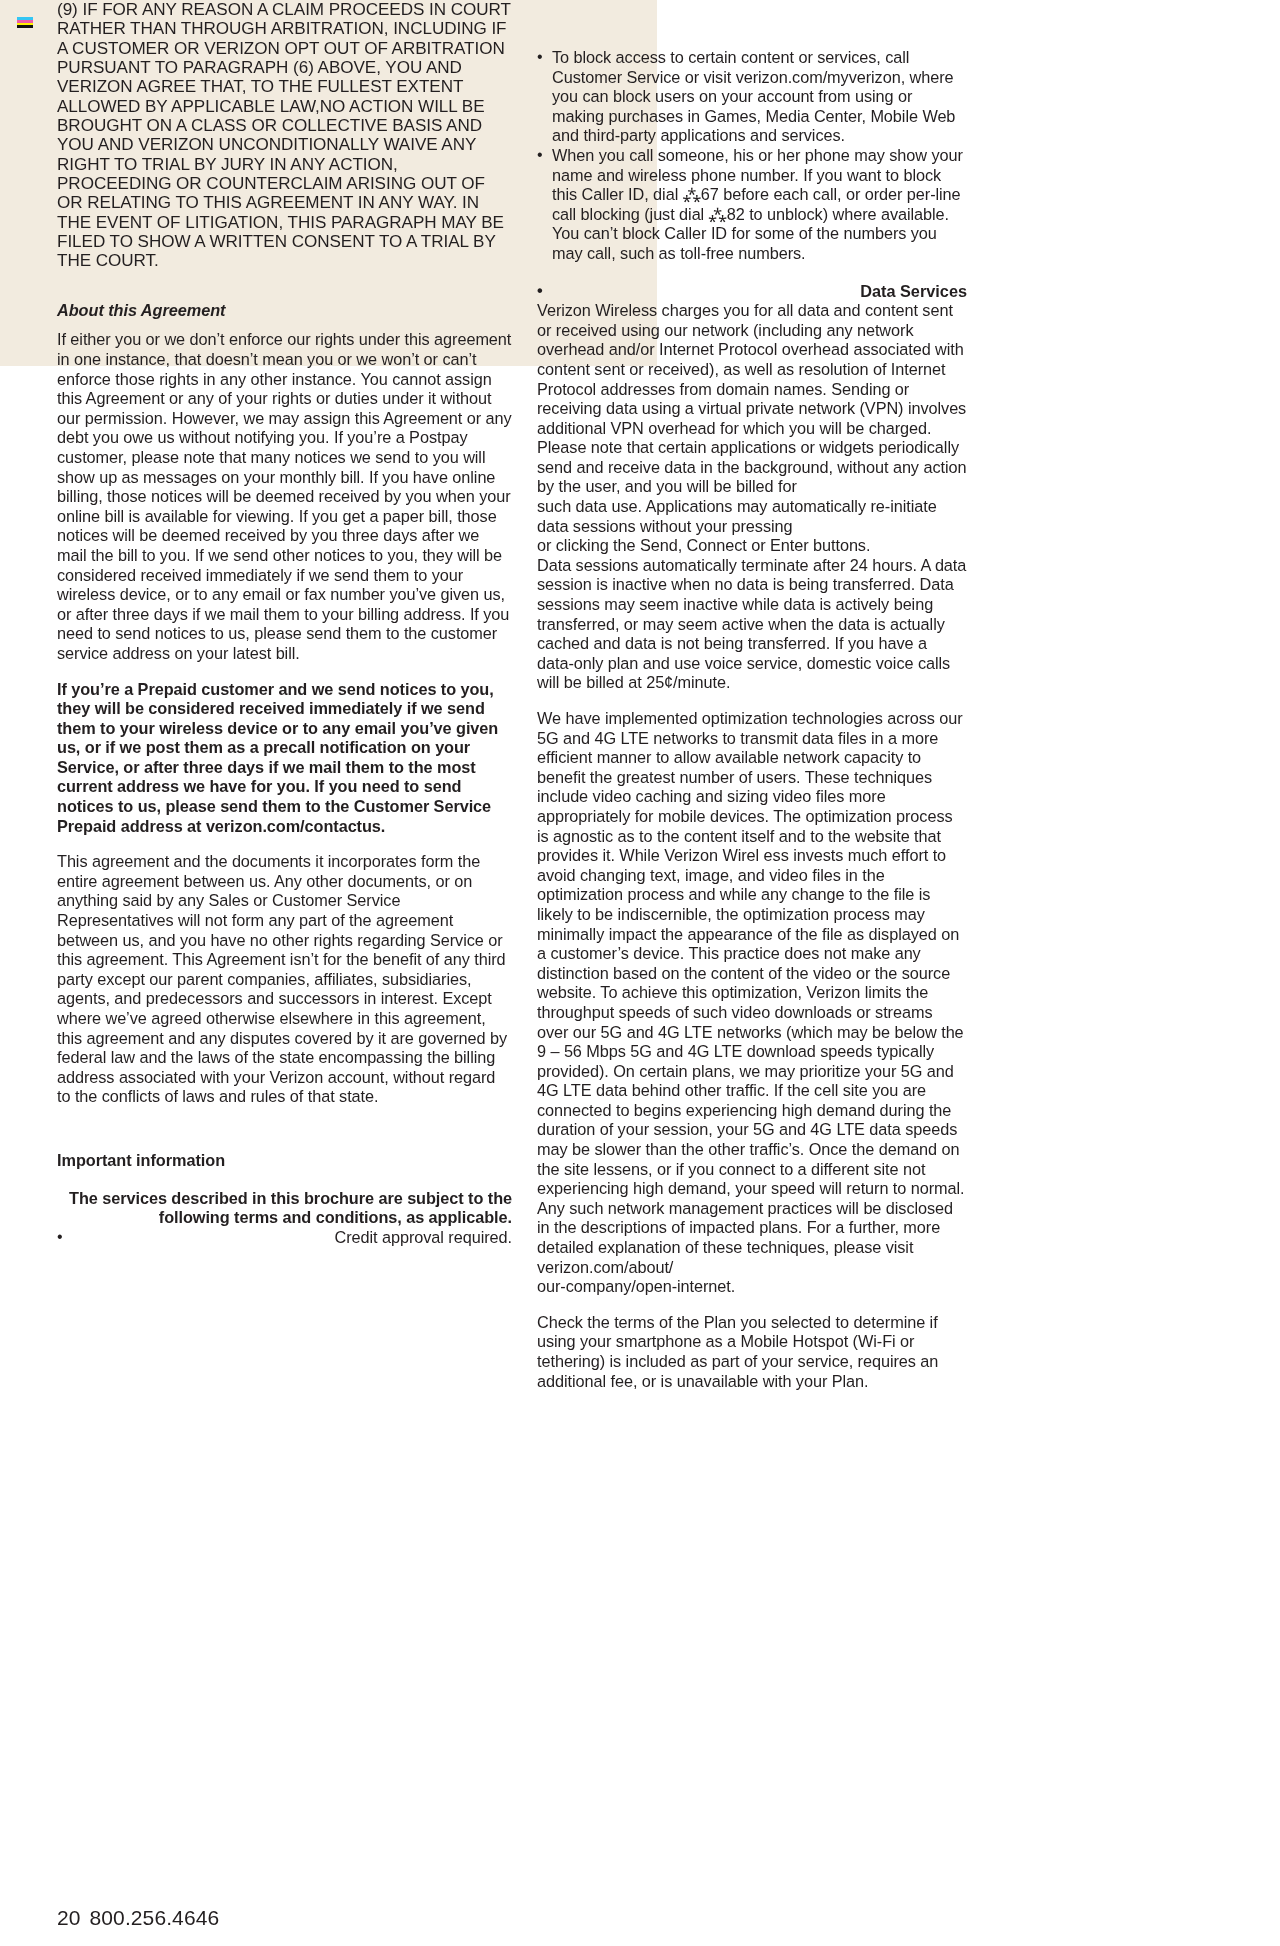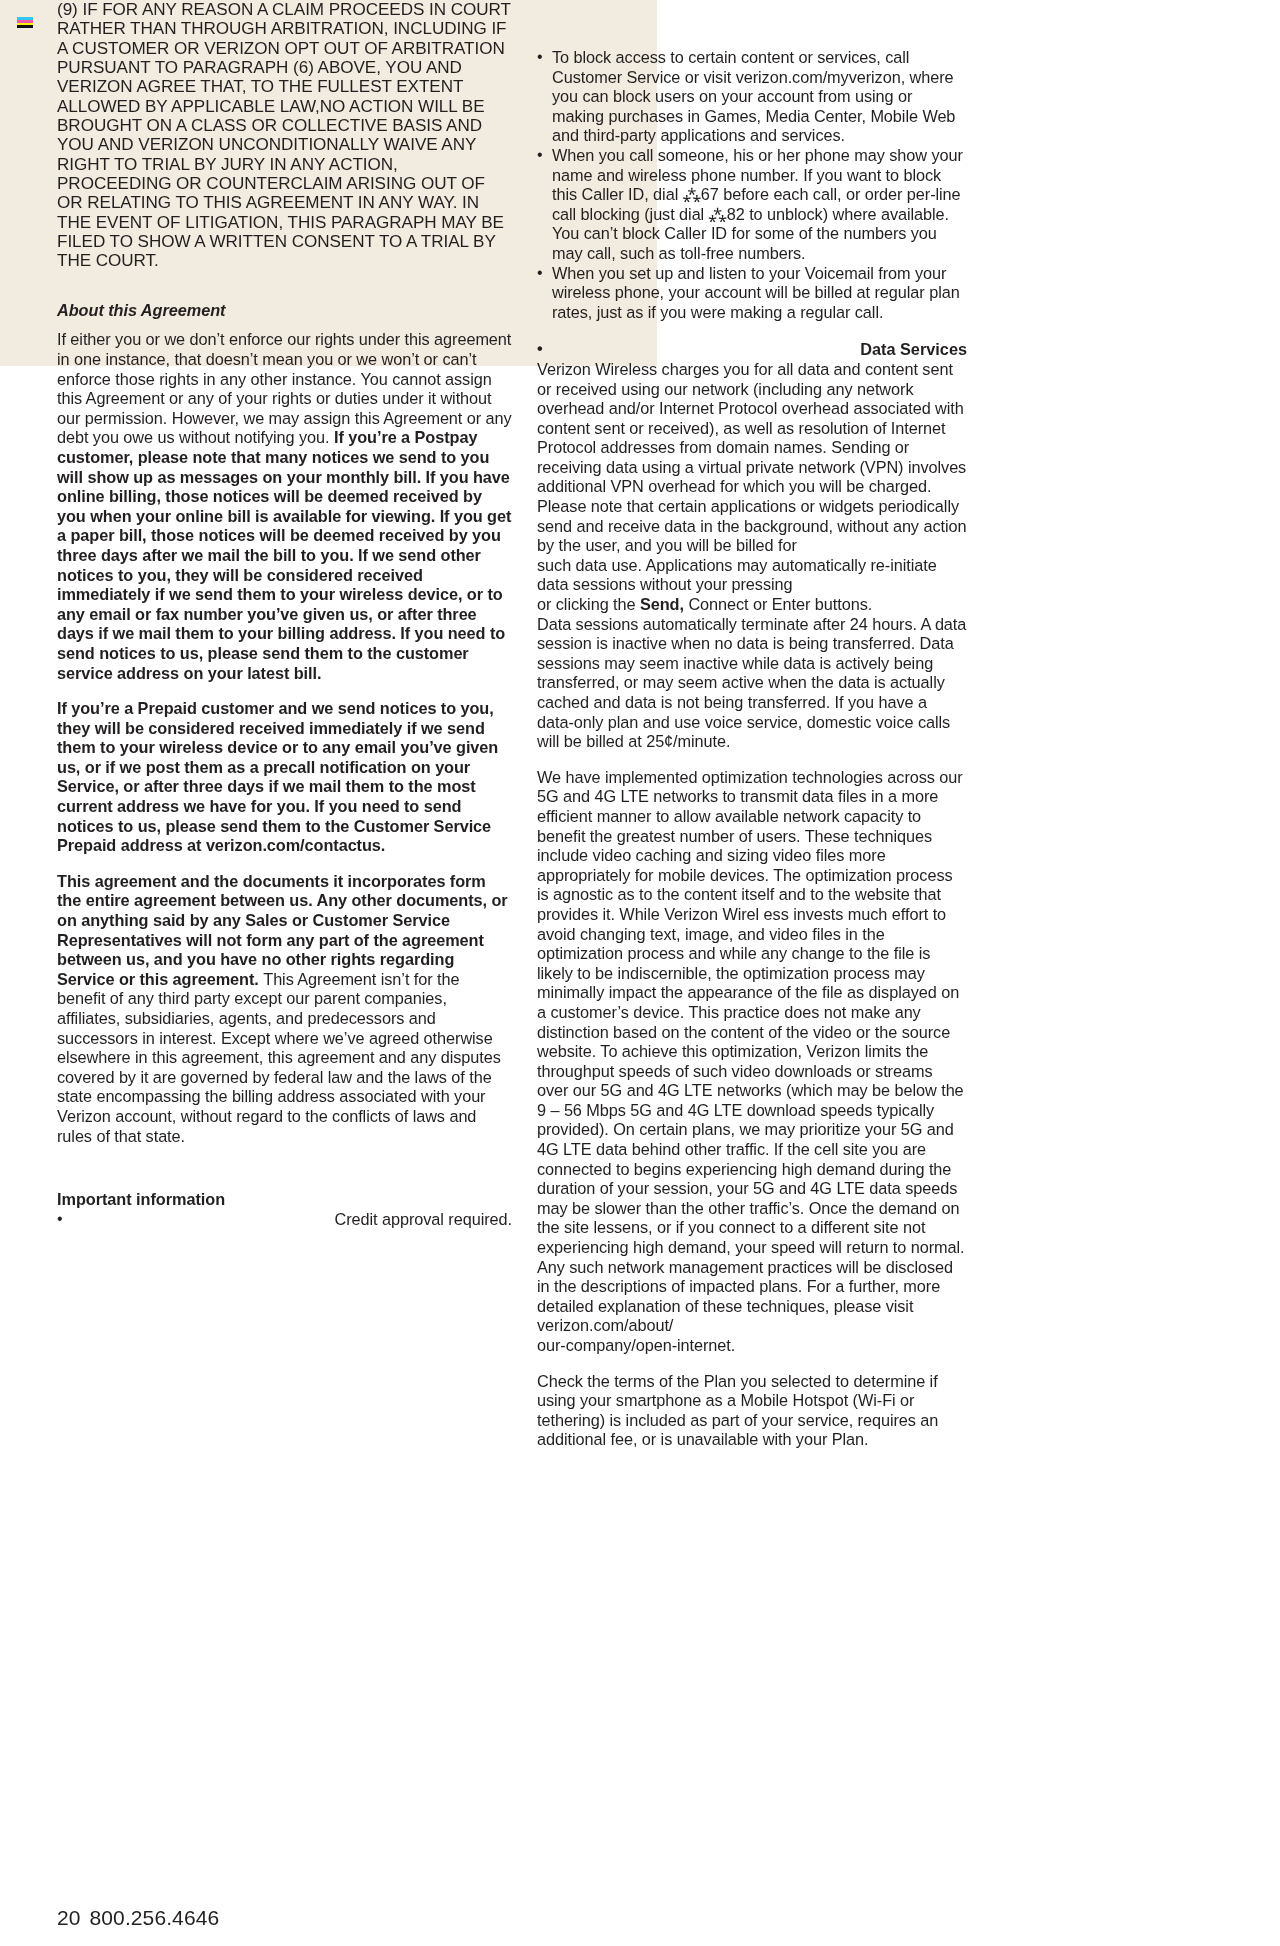--- a/index.html
+++ b/index.html
@@ -109,21 +109,21 @@
     margin-bottom: 0;
   }
   ul.bullets > li:before {
     content: "\2022";
     position: absolute;
     left: 0;
     top: -1px;
     font-size: 16px;
     line-height: 19.6px;
   }
-  .inline-b { font-weight: bold; }
+  .inline-b { font-weight: normal; }
 
   h3.bullethead {
     font-weight: bold;
     font-size: 16.3px;
     line-height: 19.6px;
     position: relative;
     padding-left: 15px;
   }
   h3.bullethead:before {
     content: "\2022";
@@ -168,32 +168,32 @@
 
     <p class="body sp-10"><span>If either you or we don’t enforce our rights under this agreement in one instance, that doesn’t mean you or we won’t or can’t enforce those rights in any other instance. You cannot assign this Agreement or any of your rights or duties under it without our permission. However, we may assign this Agreement or any debt you owe us without notifying you. </span><span class="inline-b">If you’re a Postpay customer, please note that many notices we send to you will show up as messages on your monthly bill. If you have online billing, those notices will be deemed received by you when your online bill is available for viewing. If you get a paper bill, those notices will be deemed received by you three days after we mail the bill to you. If we send other notices to you, they will be considered received immediately if we send them to your wireless device, or to any email or fax number you’ve given us, or after three days if we mail them to your billing address. If you need to send notices to us, please send them to the customer service address on your latest bill.</span></p>
 
     <p class="body bold sp-16">If you’re a Prepaid customer and we send notices to you, they will be considered received immediately if we send them to your wireless device or to any email you’ve given us, or if we post them as a precall notification on your Service, or after three days if we mail them to the most current address we have for you. If you need to send notices to us, please send them to the Customer Service Prepaid address at verizon.com/contactus.</p>
 
 
     <p class="body sp-16"><span class="inline-b">This agreement and the documents it incorporates form the entire agreement between us. Any other documents, or on anything said by any Sales or Customer Service Representatives will not form any part of the agreement between us, and you have no other rights regarding Service or this agreement. </span><span>This Agreement isn’t for the benefit of any third party except our parent companies, affiliates, subsidiaries, agents, and predecessors and successors in interest. Except where we’ve agreed otherwise elsewhere in this agreement, this agreement and any disputes covered by it are governed by federal law and the laws of the state encompassing the billing address associated with your Verizon account, without regard to the conflicts of laws and rules of that state.</span></p>
 
     <h3 class="head sp-44">Important information</h3>
 
+    <p class="body bold sp-18">The services described in this brochure are subject to the following terms and conditions, as applicable.</p>
 
     <ul class="bullets sp-18">
       <li>Credit approval required.</li>
     </ul>
   </div>
 
   <div class="col" id="col-right">
 
     <ul class="bullets" style="margin-top:48px">
       <li>To block access to certain content or services, call Customer Service or visit verizon.com/myverizon, where you can block users on your account from using or making purchases in Games, Media Center, Mobile Web and third-party applications and services.</li>
       <li>When you call someone, his or her phone may show your name and wireless phone number. If you want to block this Caller ID, dial ⁂67 before each call, or order per-line call blocking (just dial ⁂82 to unblock) where available. You can’t block Caller ID for some of the numbers you may call, such as toll-free numbers.</li>
-      <li>When you set up and listen to your Voicemail from your wireless phone, your account will be billed at regular plan rates, just as if you were making a regular call.</li>
     </ul>
 
     <h3 class="bullethead sp-18">Data Services</h3>
 
     <p class="body" style="white-space:pre-line"><span>Verizon Wireless charges you for all data and content sent or received using our network (including any network overhead and/or Internet Protocol overhead associated with content sent or received), as well as resolution of Internet Protocol addresses from domain names. Sending or receiving data using a virtual private network (VPN) involves additional VPN overhead for which you will be charged. Please note that certain applications or widgets periodically send and receive data in the background, without any action by the user, and you will be billed for
 such data use. Applications may automatically re-initiate data sessions without your pressing
 or clicking the </span><span class="inline-b">Send,</span><span> Connect or Enter buttons.
 Data sessions automatically terminate after 24 hours. A data session is inactive when no data is being transferred. Data sessions may seem inactive while data is actively being transferred, or may seem active when the data is actually cached and data is not being transferred. If you have a data-only plan and use voice service, domestic voice calls will be billed at 25¢/minute.</span></p>
 
     <p class="body sp-16" style="white-space:pre-line">We have implemented optimization technologies across our 5G and 4G LTE networks to transmit data files in a more efficient manner to allow available network capacity to benefit the greatest number of users. These techniques include video caching and sizing video files more appropriately for mobile devices. The optimization process is agnostic as to the content itself and to the website that provides it. While Verizon Wirel ess invests much effort to avoid changing text, image, and video files in the optimization process and while any change to the file is likely to be indiscernible, the optimization process may minimally impact the appearance of the file as displayed on a customer’s device. This practice does not make any distinction based on the content of the video or the source website. To achieve this optimization, Verizon limits the throughput speeds of such video downloads or streams over our 5G and 4G LTE networks (which may be below the 9 – 56 Mbps 5G and 4G LTE download speeds typically provided). On certain plans, we may prioritize your 5G and 4G LTE data behind other traffic. If the cell site you are connected to begins experiencing high demand during the duration of your session, your 5G and 4G LTE data speeds may be slower than the other traffic’s. Once the demand on the site lessens, or if you connect to a different site not experiencing high demand, your speed will return to normal. Any such network management practices will be disclosed in the descriptions of impacted plans. For a further, more detailed explanation of these techniques, please visit verizon.com/about/

